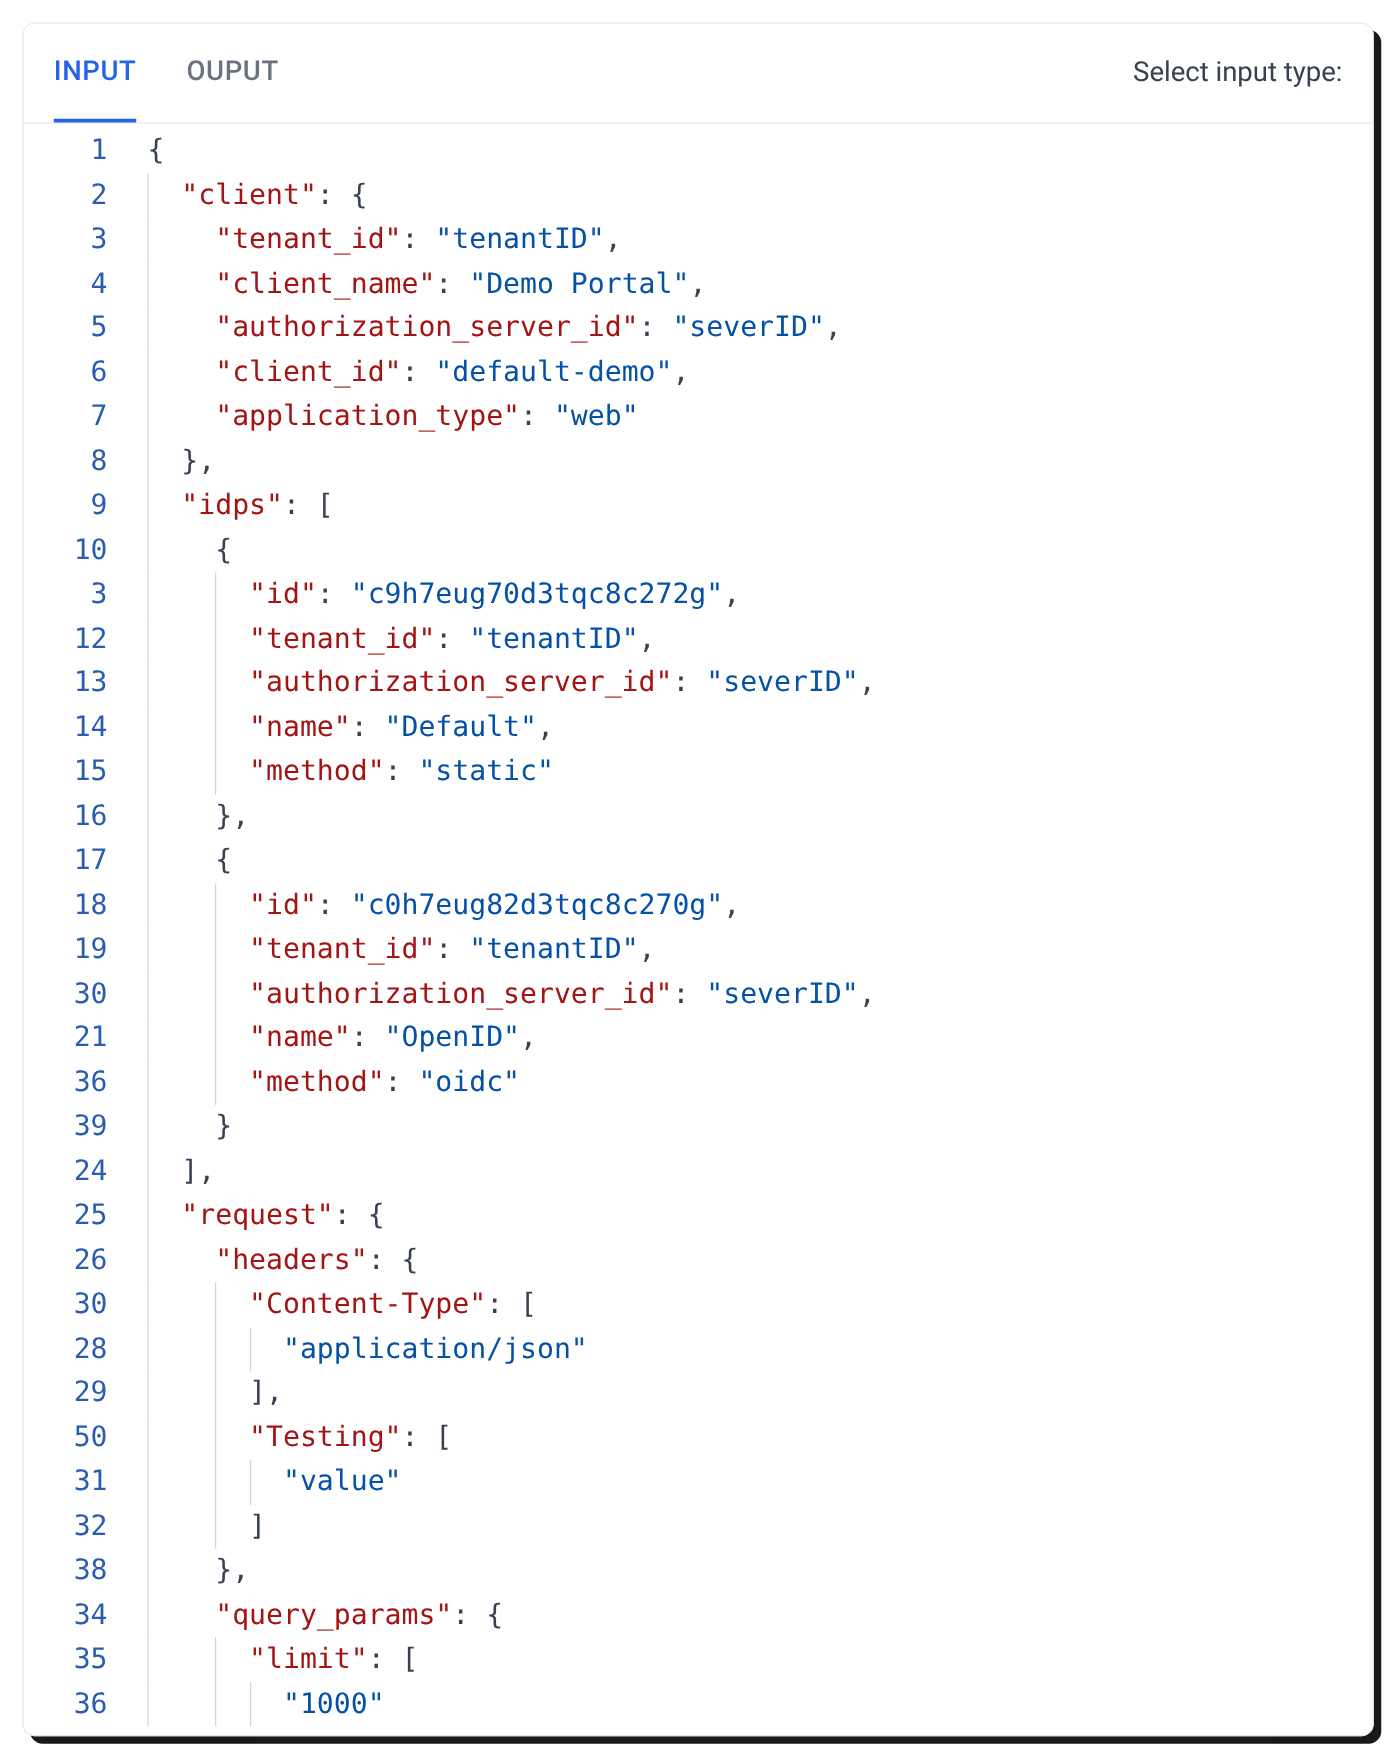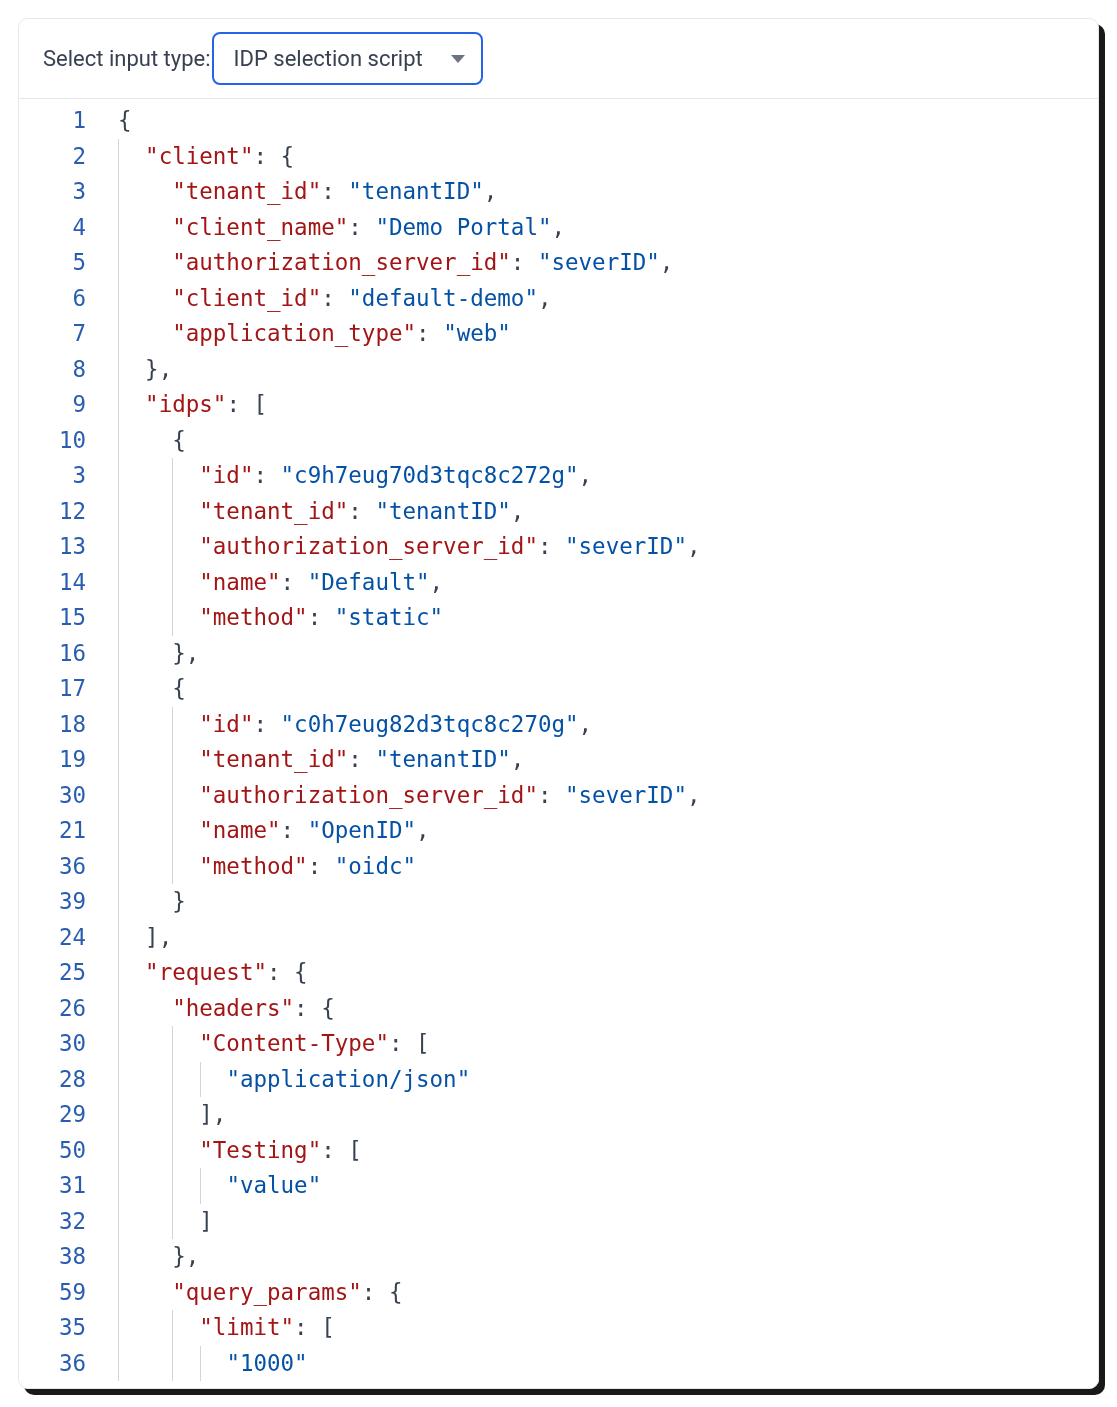--- a/index.html
+++ b/index.html
@@ -110,26 +110,30 @@
     .k { color: #a31515; }
     .s { color: #0451a5; }
     .p { color: #374151; }
   </style>
 </head>
 <body>
 
 <div class="panel">
 
   <div class="header">
+    <div class="tabs">
+      <div class="tab active">
+        <span>INPUT</span>
+      </div>
+      <div class="tab">
+        <span>OUPUT</span>
+      </div>
+    </div>
     <div class="select-group">
       <span class="select-label">Select input type:</span>
-      <div class="select-box">
-        <span>IDP selection script</span>
-        <span class="caret"></span>
-      </div>
     </div>
   </div>
 
   <div class="editor">
     <div class="gutter" id="gutter">
         <div>1</div>
         <div>2</div>
         <div>3</div>
         <div>4</div>
         <div>5</div>
@@ -154,21 +158,21 @@
         <div>24</div>
         <div>25</div>
         <div>26</div>
         <div>30</div>
         <div>28</div>
         <div>29</div>
         <div>50</div>
         <div>31</div>
         <div>32</div>
         <div>38</div>
-        <div>59</div>
+        <div>34</div>
         <div>35</div>
         <div>36</div>
       </div>
     <div class="code" id="code">
         <div class="code-line"><span style="position: relative; padding-left: 14px;"><span class="p">{</span></span></div>
         <div class="code-line"><span class="guide" style="left: 14px;"></span><span style="position: relative; padding-left: 14px;">  <span class="k">"client"</span><span class="p">: {</span></span></div>
         <div class="code-line"><span class="guide" style="left: 14px;"></span><span style="position: relative; padding-left: 14px;">    <span class="k">"tenant_id"</span><span class="p">: </span><span class="s">"tenantID"</span><span class="p">,</span></span></div>
         <div class="code-line"><span class="guide" style="left: 14px;"></span><span style="position: relative; padding-left: 14px;">    <span class="k">"client_name"</span><span class="p">: </span><span class="s">"Demo Portal"</span><span class="p">,</span></span></div>
         <div class="code-line"><span class="guide" style="left: 14px;"></span><span style="position: relative; padding-left: 14px;">    <span class="k">"authorization_server_id"</span><span class="p">: </span><span class="s">"severID"</span><span class="p">,</span></span></div>
         <div class="code-line"><span class="guide" style="left: 14px;"></span><span style="position: relative; padding-left: 14px;">    <span class="k">"client_id"</span><span class="p">: </span><span class="s">"default-demo"</span><span class="p">,</span></span></div>

